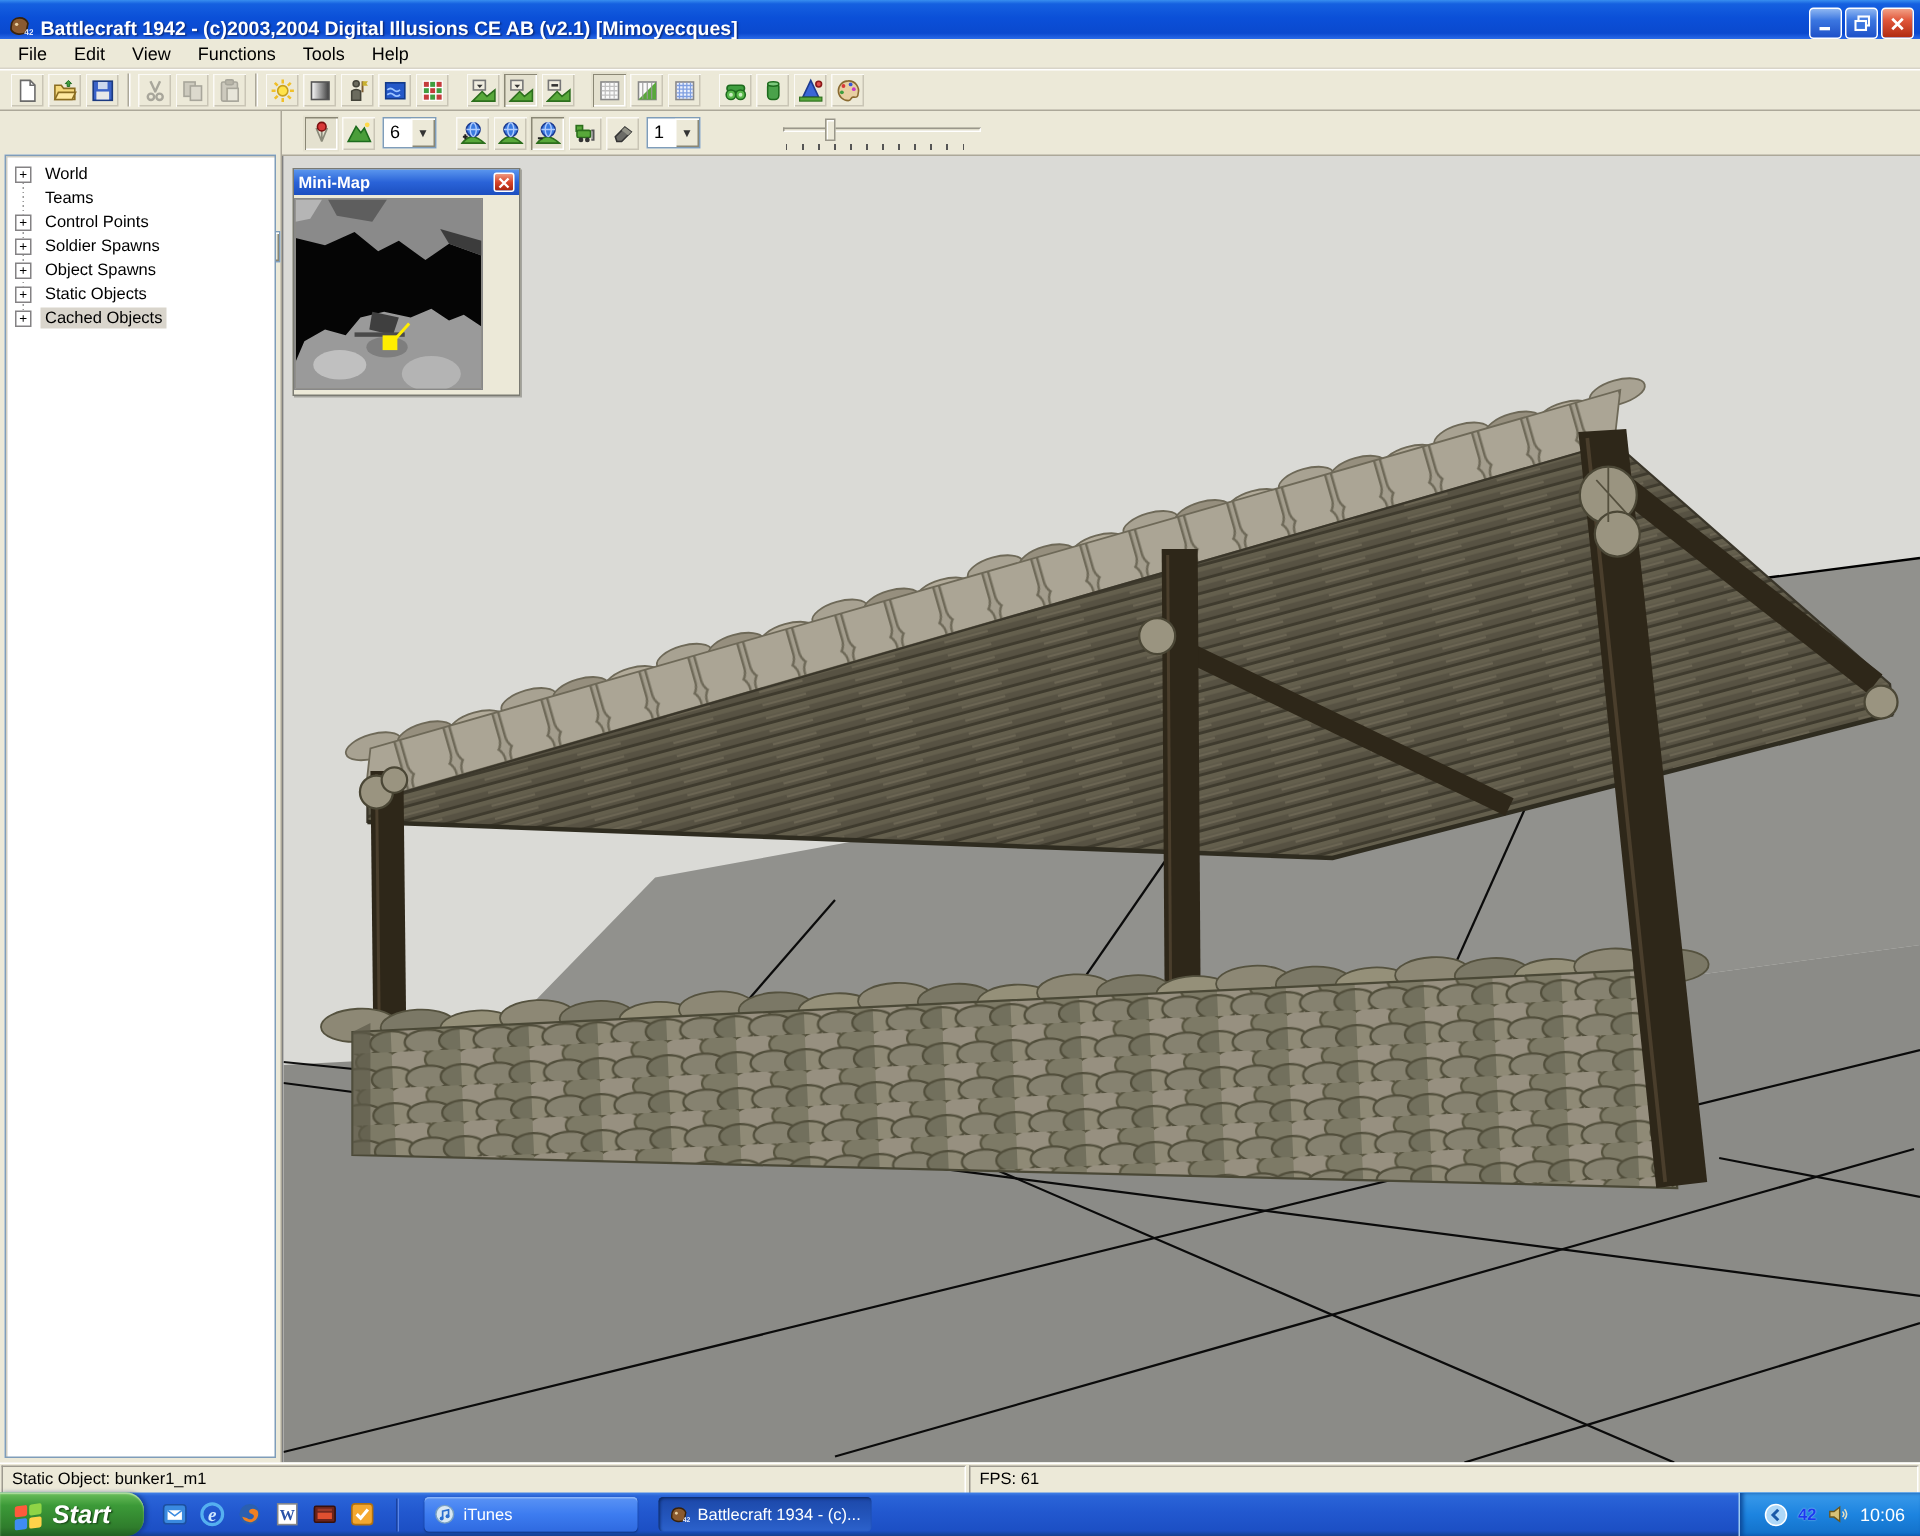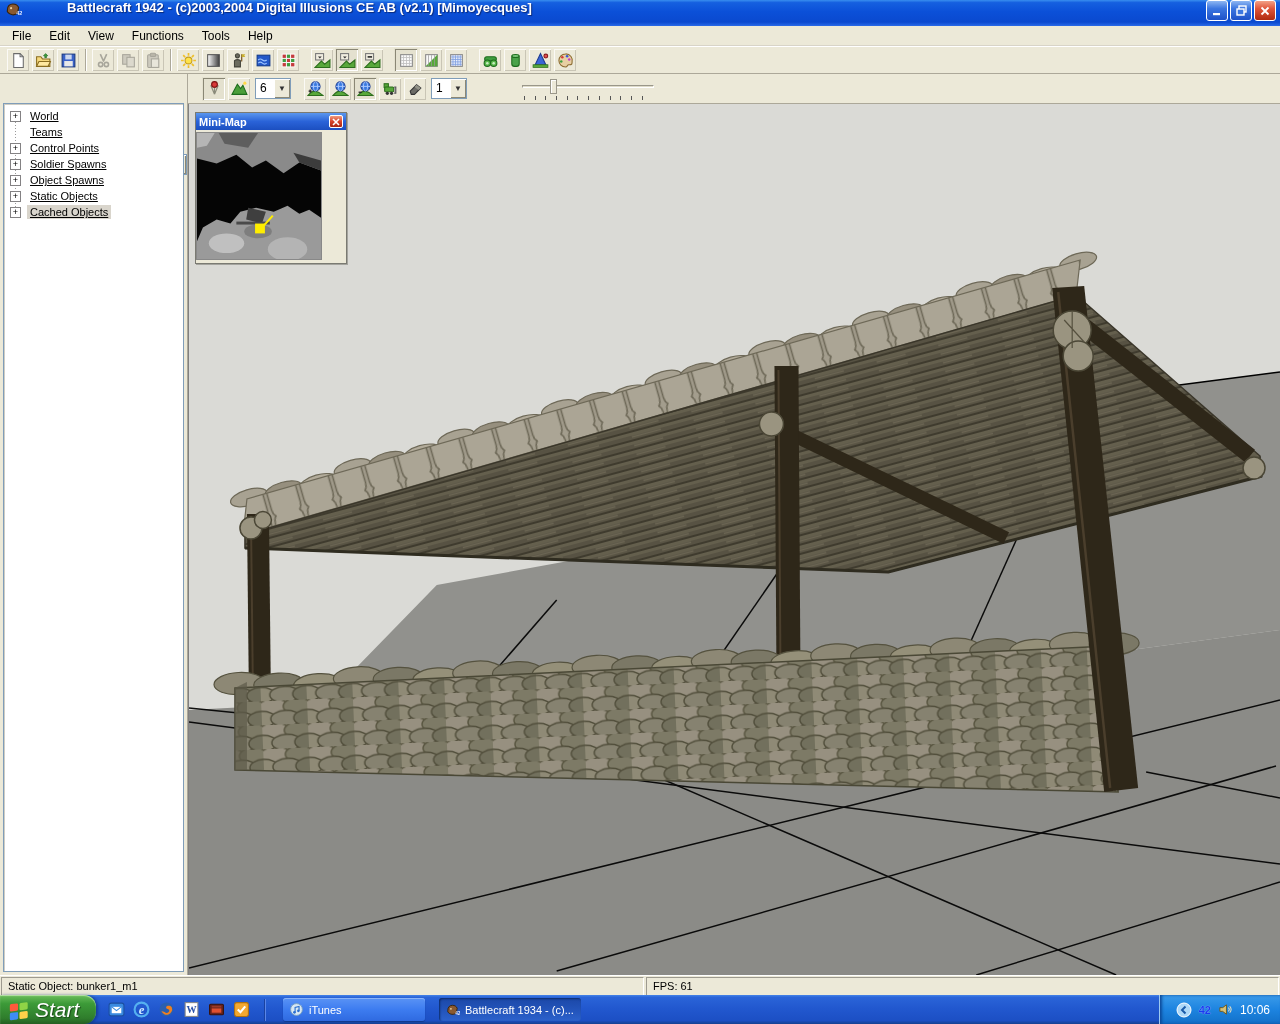--- a/index.html
+++ b/index.html
@@ -5,21 +5,21 @@
   * { margin:0; padding:0; box-sizing:border-box; }
   html,body { background:#000; }
   #screen {
     position:relative; width:1280px; height:1024px; overflow:hidden;
     font-family:"Liberation Sans", sans-serif; background:#ece9d8;
   }
   
   .titlebar {
     position:absolute; left:0; top:0; width:1280px; height:26px;
     background:linear-gradient(180deg,#388eef 0%,#1560e0 10%,#0b50d8 45%,#0a49cf 85%,#2a6ae8 100%);
-    display:flex; align-items:flex-start; padding:0 4px; color:#fff;gap:40px;
+    display:flex; align-items:flex-end; padding:0 4px; color:#fff;
   }
   .titlebar .app-icon { width:18px; height:18px; margin-right:5px; flex:0 0 auto; }
   .titlebar .title-text { font-size:13px; font-weight:bold; text-shadow:1px 1px 1px #0a2a7a; white-space:nowrap; }
   .win-btns { margin-left:auto; display:flex; gap:2px; }
   .win-btn {
     width:22px; height:21px; border-radius:3px; border:1px solid #fff;
     background:linear-gradient(180deg,#8db6f2 0%,#3b76e0 40%,#1e51c8 100%);
     display:flex; align-items:center; justify-content:center;
   }
   .win-btn.close { background:linear-gradient(180deg,#f2a086 0%,#e0563a 40%,#b02a10 100%); }
@@ -77,21 +77,21 @@
   }
   .tree { position:relative; }
   .tree::before { content:""; position:absolute; left:9px; top:8px; height:96px; width:1px;
     background:repeating-linear-gradient(180deg,#9a9a9a 0 1px,transparent 1px 3px); }
   .tree-row { position:relative; height:16px; display:flex; align-items:center; }
   .plus-box {
     width:11px; height:11px; border:1px solid #848284; background:#fff; margin:0 6px 0 4px;
     font-size:9px; line-height:9px; text-align:center; color:#000; flex:0 0 auto;
   }
   .plus-box.empty { border:none; background:transparent; }
-  .tree-label { padding:1px 3px; white-space:nowrap;text-decoration:underline; }
+  .tree-label { padding:1px 3px; white-space:nowrap; }
   .tree-label.selected { background:#d9d5cc; }
   
   .viewport {
     position:absolute; left:188px; top:104px; width:1092px; height:871px;
     border-left:1px solid #808080; background:#dadad6;
   }
   .viewport svg.scene { position:absolute; left:0; top:0; width:100%; height:100%; }
   
   .minimap {
     position:absolute; left:6px; top:8px; width:152px; height:152px;
@@ -120,21 +120,21 @@
   .taskbar {
     position:absolute; left:0; top:995px; width:1280px; height:29px;
     background:linear-gradient(180deg,#4584e8 0%,#2a64d8 8%,#2258cf 45%,#1c4fc4 88%,#15418f 100%);
     display:flex; align-items:center;
   }
   .start-btn {
     height:29px; width:96px; border-radius:0 12px 12px 0;
     background:linear-gradient(180deg,#6cbf5c 0%,#3c9a38 30%,#2f7d2c 80%,#245f22 100%);
     display:flex; align-items:center; gap:5px; padding-left:8px;
     box-shadow:inset 0 1px 1px #b9e2a9, 2px 0 3px #0a2a6a88;
-    color:#fff; font-size:21px; font-weight:normal; font-style:italic; text-shadow:1px 1px 1px #1a4a18;
+    color:#fff; font-size:17px; font-weight:bold; font-style:italic; text-shadow:1px 1px 1px #1a4a18;
   }
   .quick-launch { display:flex; align-items:center; gap:8px; padding:0 10px 0 12px; }
   .ql-icon { width:17px; height:17px; }
   .tb-divider { width:1px; height:22px; background:#1a42a0; box-shadow:1px 0 0 #5a86e8; margin:0 4px; }
   .task-btn {
     width:142px; height:23px; margin-left:14px; border-radius:3px;
     background:linear-gradient(180deg,#5a93f5 0%,#3d7cf0 50%,#2f6ae0 100%);
     box-shadow:inset 0 1px 0 #8ab4f8, 0 1px 1px #123a8a;
     display:flex; align-items:center; gap:5px; padding:0 6px; color:#fff; font-size:11px; white-space:nowrap;
   }

